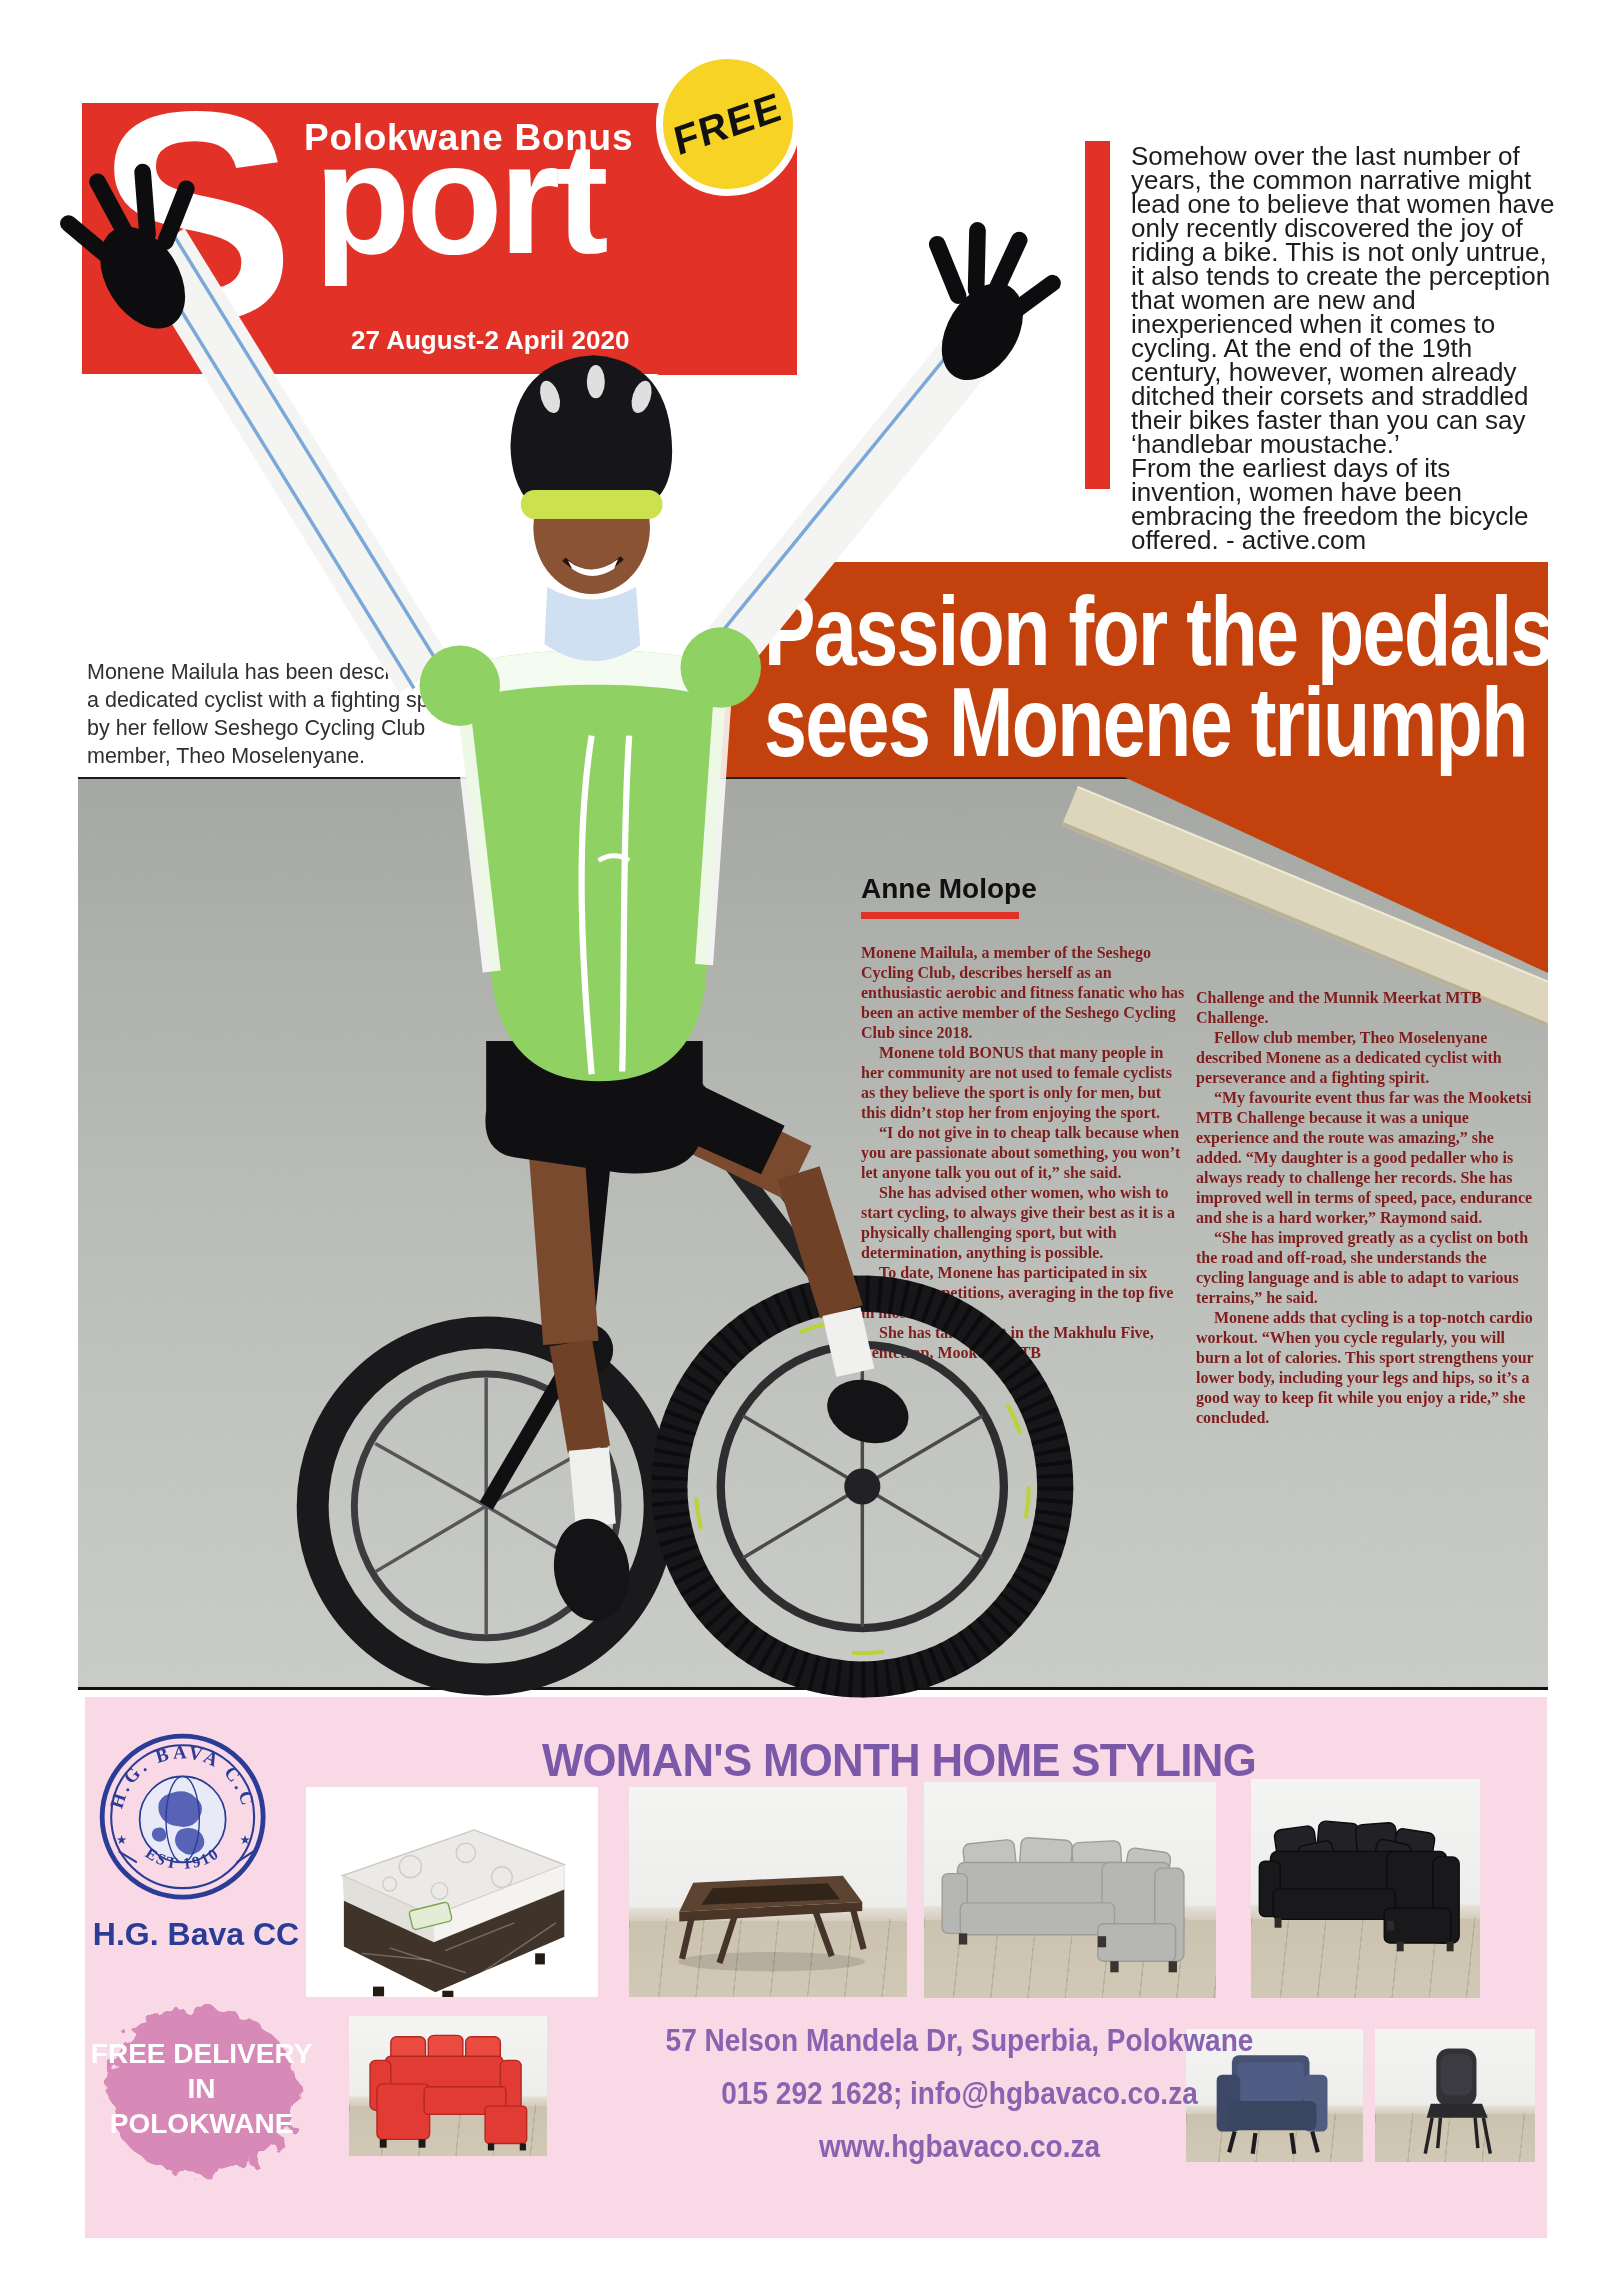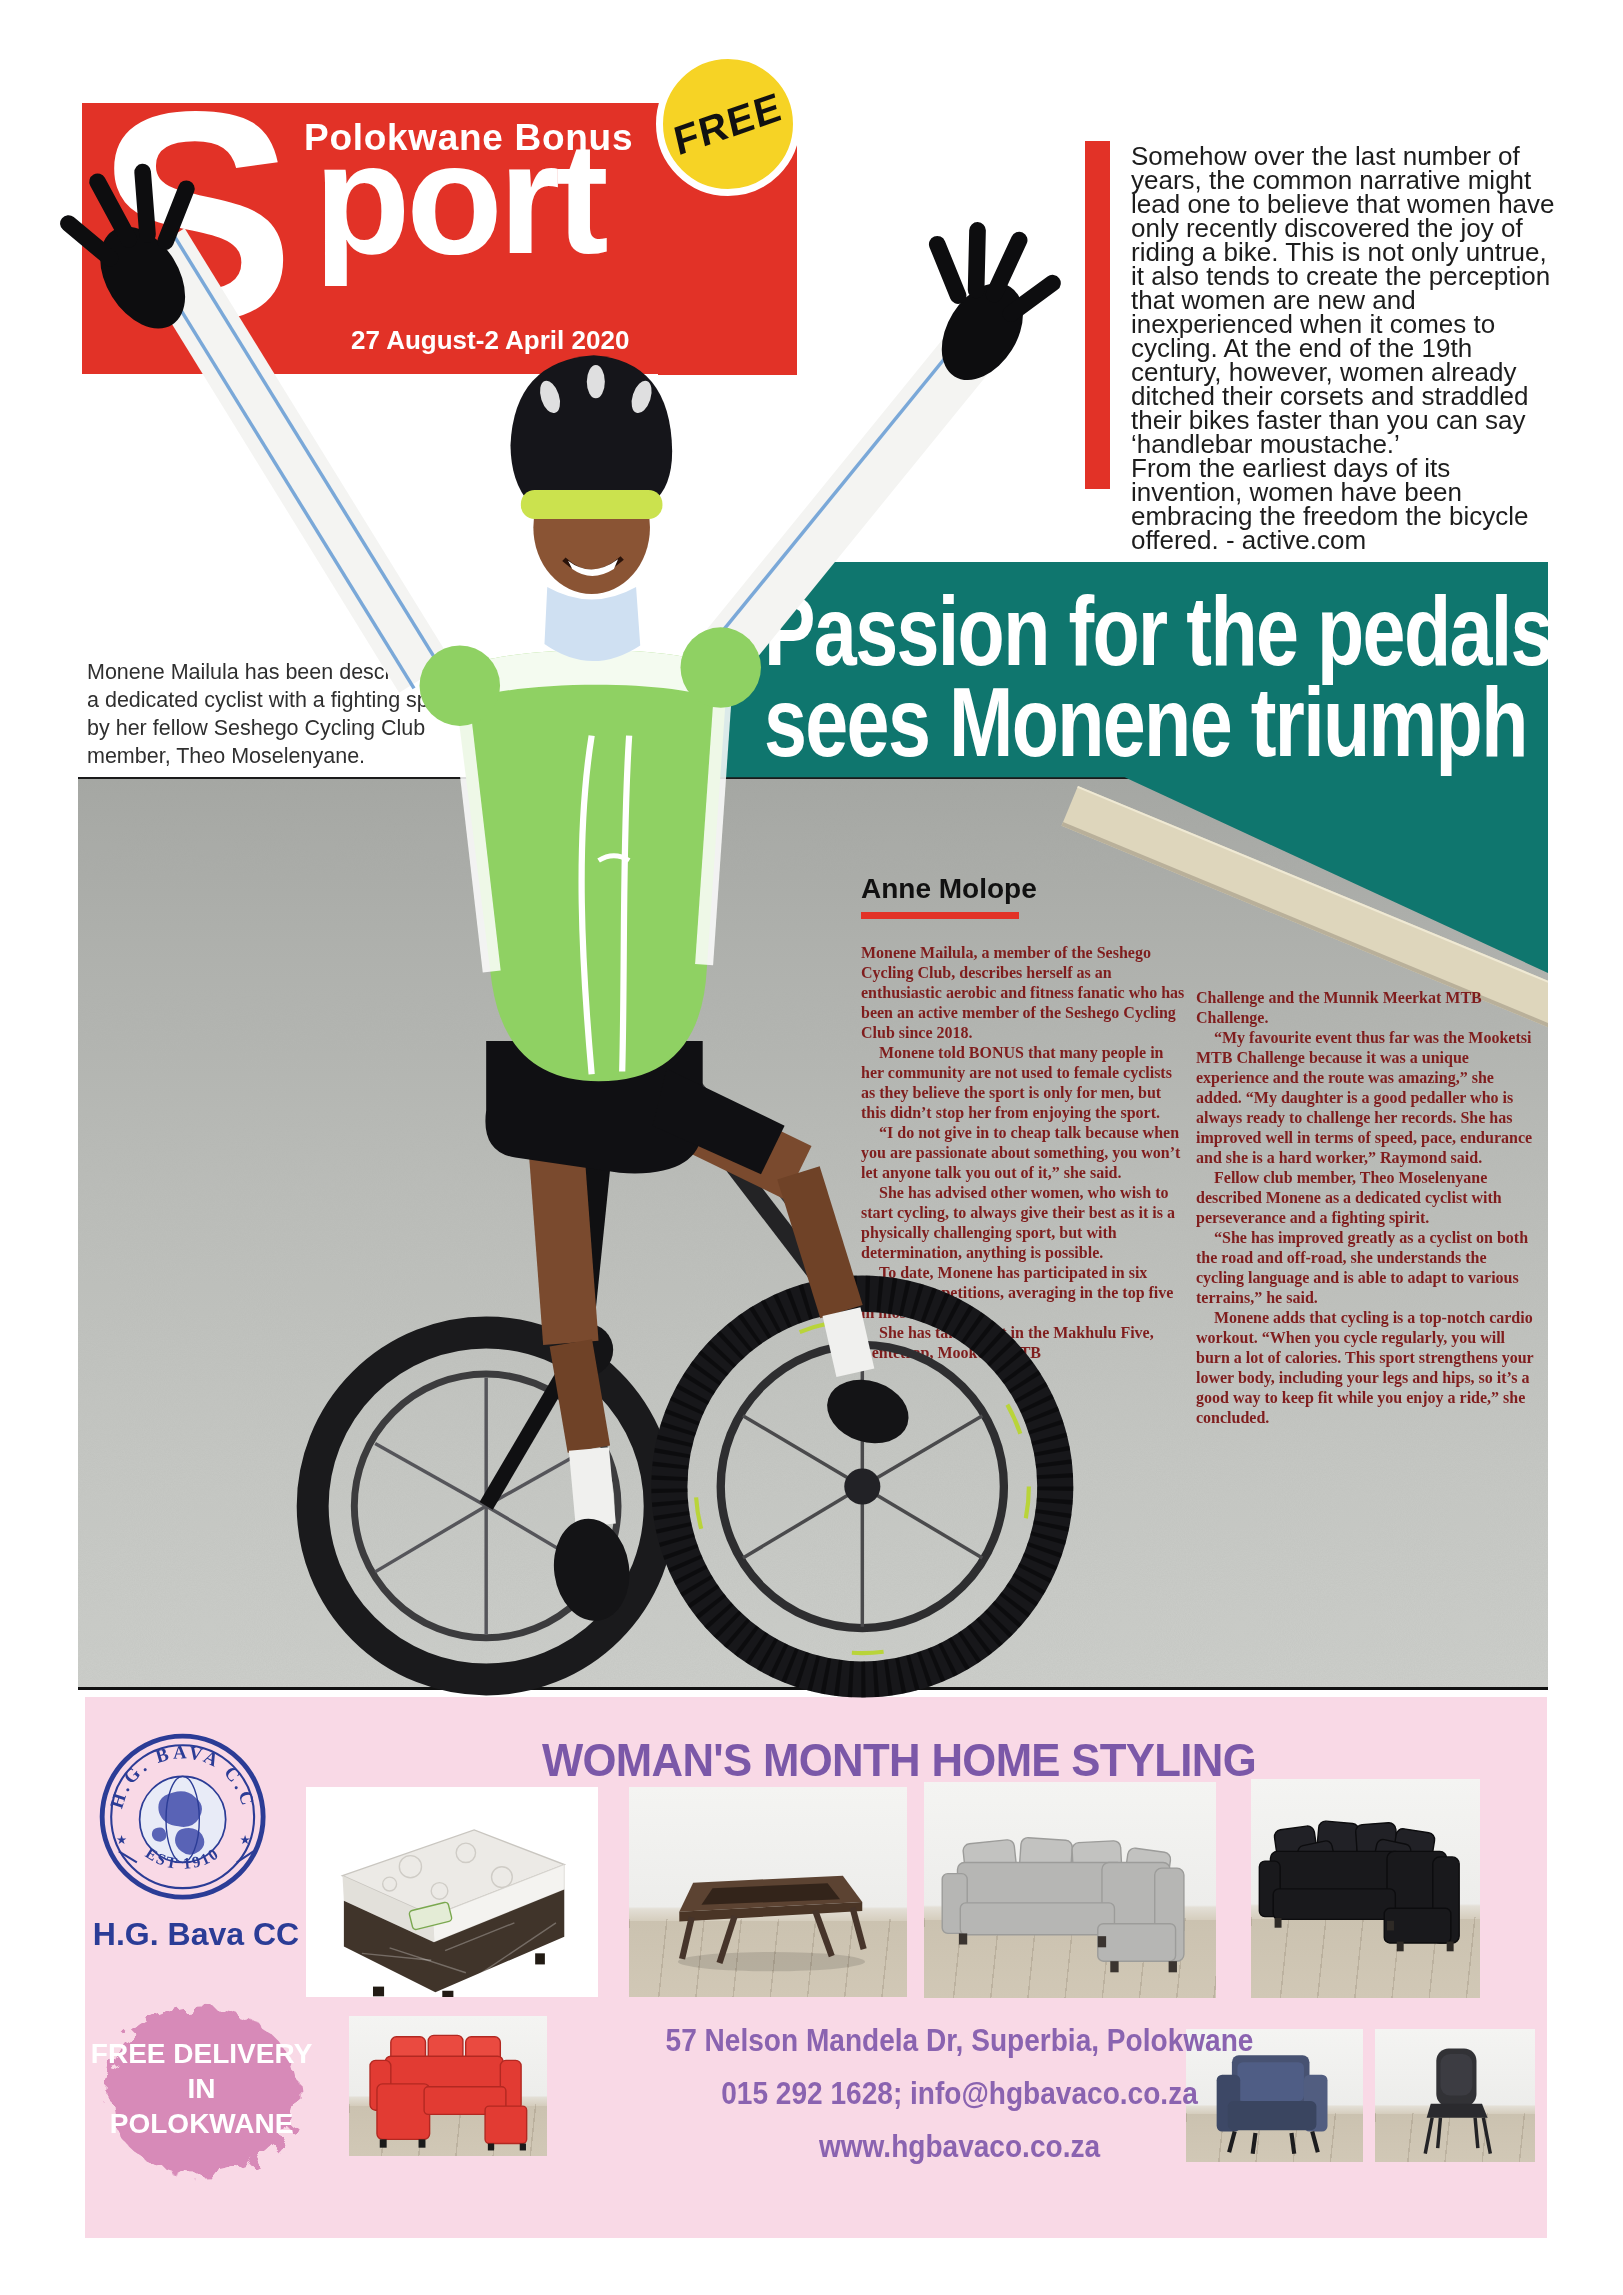--- a/index.html
+++ b/index.html
@@ -29,21 +29,21 @@
   
   .photo{left:78px;top:777px;width:1470px;height:913px;overflow:hidden;
          border-top:2.8px solid #1a1a1a;border-bottom:3.5px solid #111;box-sizing:border-box;
          background:linear-gradient(180deg,#a4a6a2 0%,#aeb0ac 18%,#bbbdb9 45%,#c6c8c4 75%,#cdcfcb 100%);z-index:1;}
   .curb{position:absolute;left:1000px;top:7px;width:597px;height:37px;background:#ded6bc;
         border-top:2.8px solid #efe9d4;border-bottom:4.2px solid #b9b09a;
         transform:rotate(22.5deg);transform-origin:left top;}
   .photo svg.noise{position:absolute;left:0;top:0;width:100%;height:100%;}
 
   
-  .headline{left:698px;top:562px;width:850px;height:411px;background:#0f766e;z-index:3;
+  .headline{left:698px;top:562px;width:850px;height:411px;background:#c2410c;z-index:3;
             clip-path:polygon(9.8% 0,100% 0,100% 100%,50.2% 52.4%,0 52.4%);}
   .headline .l{position:absolute;left:66px;color:#fff;font-weight:bold;font-size:99px;line-height:1;
                letter-spacing:-2.1px;transform:scaleX(.78);transform-origin:left top;white-space:nowrap;}
   .headline .l1{top:19.4px;}
   .headline .l2{top:110px;}
 
   
   .byline{left:861px;top:873px;font-size:28px;font-weight:bold;color:#111;z-index:4;}
   .byline-rule{left:861px;top:912px;width:158px;height:7px;background:#e23227;z-index:4;}
   .col{z-index:4;font-family:"Liberation Serif",serif;font-weight:bold;color:#7f1d1d;
@@ -121,22 +121,22 @@
   <div class="abs col col1">
     <p class="noindent">Monene Mailula, a member of the Seshego Cycling Club, describes herself as an enthusiastic aerobic and fitness fanatic who has been an active member of the Seshego Cycling Club since 2018.</p>
     <p>Monene told BONUS that many people in her community are not used to female cyclists as they believe the sport is only for men, but this didn’t stop her from enjoying the sport.</p>
     <p>“I do not give in to cheap talk because when you are passionate about something, you won’t let anyone talk you out of it,” she said.</p>
     <p>She has advised other women, who wish to start cycling, to always give their best as it is a physically challenging sport, but with determination, anything is possible.</p>
     <p>To date, Monene has participated in six cycling competitions, averaging in the top five in most of them.</p>
     <p>She has taken part in the Makhulu Five, Lentetrap, Mooketsi MTB</p>
   </div>
   <div class="abs col col2">
     <p class="noindent">Challenge and the Munnik Meerkat MTB Challenge.</p>
+    <p>Fellow club member, Theo Moselenyane described Monene as a dedicated cyclist with perseverance and a fighting spirit.</p>
     <p>“My favourite event thus far was the Mooketsi MTB Challenge because it was a unique experience and the route was amazing,” she added. “My daughter is a good pedaller who is always ready to challenge her records. She has improved well in terms of speed, pace, endurance and she is a hard worker,” Raymond said.</p>
-    <p>Fellow club member, Theo Moselenyane described Monene as a dedicated cyclist with perseverance and a fighting spirit.</p>
     <p>“She has improved greatly as a cyclist on both the road and off-road, she understands the cycling language and is able to adapt to various terrains,” he said.</p>
     <p>Monene adds that cycling is a top-notch cardio workout. “When you cycle regularly, you will burn a lot of calories. This sport strengthens your lower body, including your legs and hips, so it’s a good way to keep fit while you enjoy a ride,” she concluded.</p>
   </div>
 
   <svg class="abs cyclist" viewBox="0 0 2339 3307">
 
     <circle cx="700" cy="2170" r="250" fill="none" stroke="#1a1a1c" stroke-width="46"></circle>
     <circle cx="700" cy="2170" r="190" fill="none" stroke="#3c3c3e" stroke-width="10"></circle>
     <g stroke="#55555a" stroke-width="5">
       <line x1="700" y1="2170" x2="700" y2="1985"></line>

